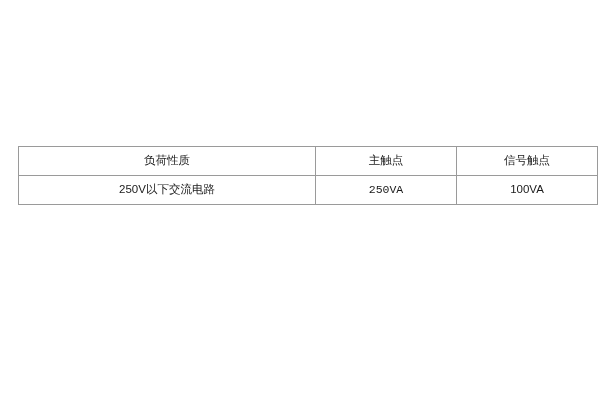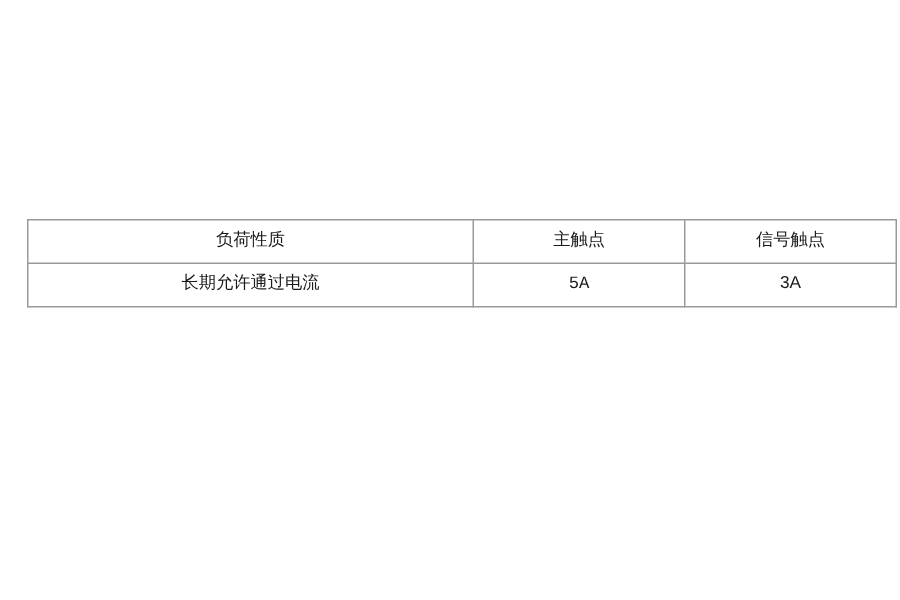--- a/index.html
+++ b/index.html
@@ -47,19 +47,19 @@
 
 <div class="page">
   <table class="spec-table">
     <tbody>
       <tr>
         <td class="col-load">负荷性质</td>
         <td class="col-main">主触点</td>
         <td class="col-sig">信号触点</td>
       </tr>
       <tr>
-        <td class="col-load">长期允许通过电流</td>
-        <td class="col-main">5A</td>
-        <td class="col-sig">3A</td>
+        <td class="col-load">250V以下交流电路</td>
+        <td class="col-main">250VA</td>
+        <td class="col-sig">100VA</td>
       </tr>
     </tbody>
   </table>
 </div>
 
 </body></html>

